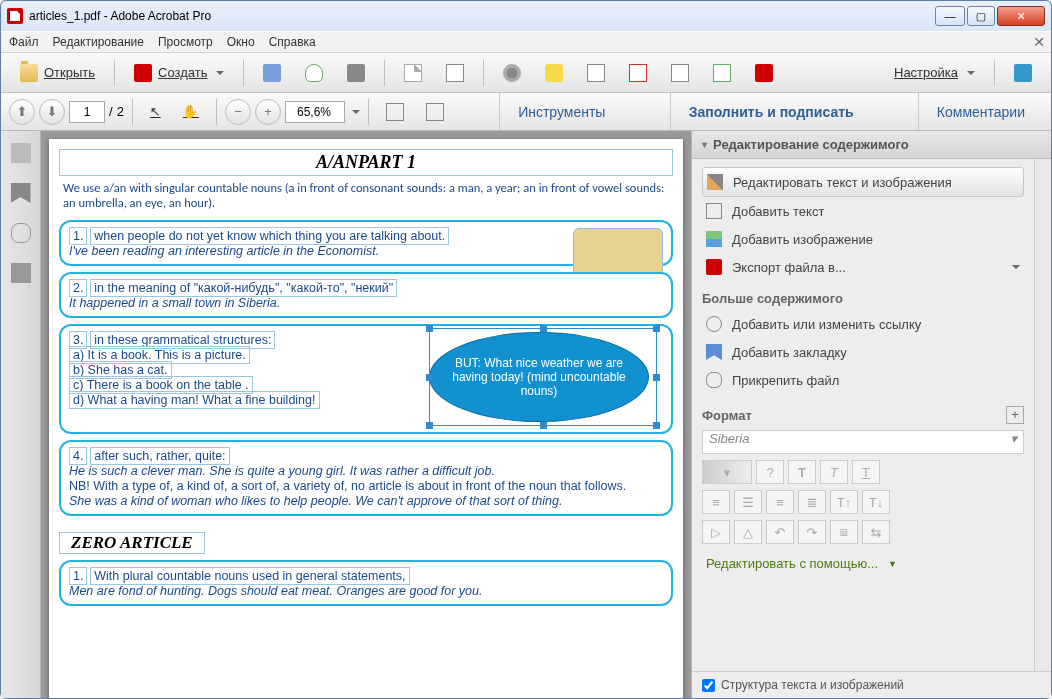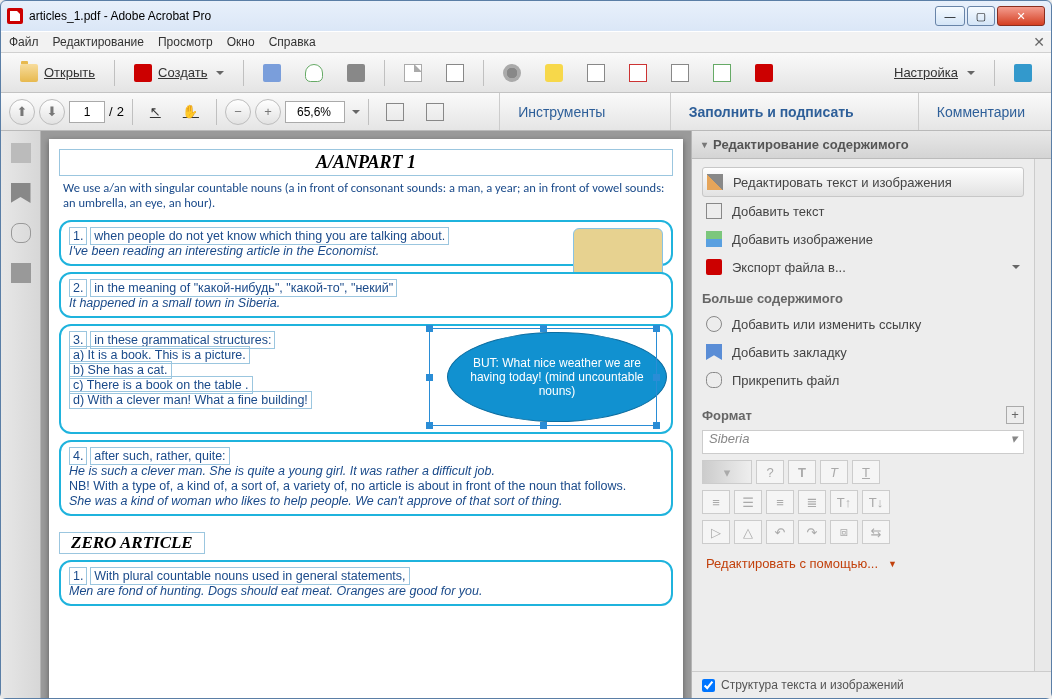--- a/index.html
+++ b/index.html
@@ -47,21 +47,21 @@
 
 
 .leftstrip { width: 40px; background: linear-gradient(to right,#e7e7e7,#d7d7d7); border-right:1px solid #b5b5b5; display:flex; flex-direction:column; align-items:center; padding-top:12px; gap:20px; color:#888; }
 .leftstrip .side-ico{width:20px;height:20px;}
 
 
 .docwrap{flex:1;background:#9a9a9a;padding:8px;overflow:auto;position:relative;}
 .page{background:#fff;width:100%;min-height:630px;padding:10px;box-shadow:0 2px 6px rgba(0,0,0,.4);}
 .bluebox{border:2px solid #1fb3dd;border-radius:12px;padding:6px 8px;margin:6px 0;font-size:12.5px;color:#1a4a8a;font-family:Calibri,sans-serif;position:relative;background:#fff;}
 .bluebox .inner{border:1px solid #9bc6df;padding:1px 3px;display:inline;}
-.ellipse{position:absolute;right:4px;top:6px;width:220px;height:90px;background:#1191d0;border-radius:50%;color:#fff;font-size:12px;display:flex;align-items:center;justify-content:center;text-align:center;padding:10px;border:1px solid #0c6da0;}
+.ellipse{position:absolute;right:22px;top:6px;width:220px;height:90px;background:#1191d0;border-radius:50%;color:#fff;font-size:12px;display:flex;align-items:center;justify-content:center;text-align:center;padding:10px;border:1px solid #0c6da0;}
 .sel-handles{position:absolute;border:1px solid #2a8dd6;pointer-events:none;}
 .sel-handles span{position:absolute;width:7px;height:7px;background:#2a8dd6;}
 .imgbox{float:right;width:90px;height:80px;border:1px solid #88c3e4;border-radius:6px;background:linear-gradient(#e7d290 60%,#bfe3f5 60%);margin-left:6px;}
 
 
 .rightpanel{width:360px;background:#ededed;border-left:1px solid #b5b5b5;display:flex;flex-direction:column;font-size:13px;color:#444;}
 .rp-header{height:28px;background:linear-gradient(#e8e8e8,#d4d4d4);border-bottom:1px solid #bbb;display:flex;align-items:center;padding:0 10px;font-weight:bold;color:#555;font-size:13px;}
 .rp-header .twisty{margin-right:6px;font-size:10px;color:#777;}
 .rp-body{padding:8px 10px;flex:1;overflow:auto;}
 .rp-item{display:flex;align-items:center;gap:10px;padding:6px 4px;border-radius:3px;}
@@ -242,21 +242,21 @@
             <span style="left:50%;top:-4px;margin-left:-3px"></span>
               <span style="left:50%;bottom:-4px;margin-left:-3px"></span>
             <span style="top:50%;left:-4px;margin-top:-3px"></span>
               <span style="top:50%;right:-4px;margin-top:-3px"></span>
           </div>
           <span class="inner">3.</span>
           <span class="inner">in these grammatical structures:</span><br>
           <span class="inner">a) It is a book. This is a picture.</span><br>
           <span class="inner">b) She has a cat.</span><br>
           <span class="inner">c) There is a book on the table .</span><br>
-          <span class="inner">d) With a clever man! What a fine building!</span>
+          <span class="inner">d) What a having man! What a fine building!</span>
         </div>
 
         <div class="bluebox">
           <span class="inner">4.</span>
           <span class="inner">after such, rather, quite:</span><br>
           <i>He is such a clever man.   She is quite a young girl.   It was rather a difficult job.</i><br>
           <span>NB! With a type of, a kind of, a sort of, a variety of, no article is about in front of the noun that follows.</span><br>
           <i>She was a kind of woman who likes to help people.    We can't approve of that sort of thing.</i>
         </div>
 
@@ -339,21 +339,21 @@
           <div class="fmt-btn">T↓</div>
         </div>
         <div class="fmt-row">
           <div class="fmt-btn">▷</div>
           <div class="fmt-btn">△</div>
           <div class="fmt-btn">↶</div>
           <div class="fmt-btn">↷</div>
           <div class="fmt-btn">⧈</div>
           <div class="fmt-btn">⇆</div>
         </div>
-        <div class="rp-item" style="color:#c2410c;margin-top:6px">
+        <div class="rp-item" style="color:#4d7c0f;margin-top:6px">
               <span>Редактировать с помощью...</span> 
               <span style="font-size:9px">▼</span>
             </div>
       </div>
       <div class="scrollbar"></div>
       </div>
       <div class="rp-foot">
         <label>
             <input type="checkbox" checked="" style=""> 
             <span>Структура текста и изображений</span>

